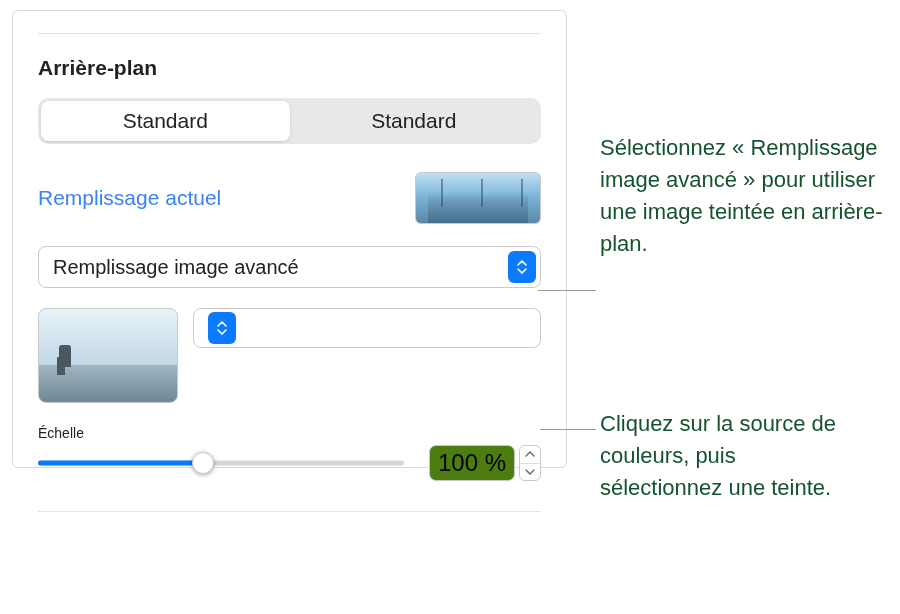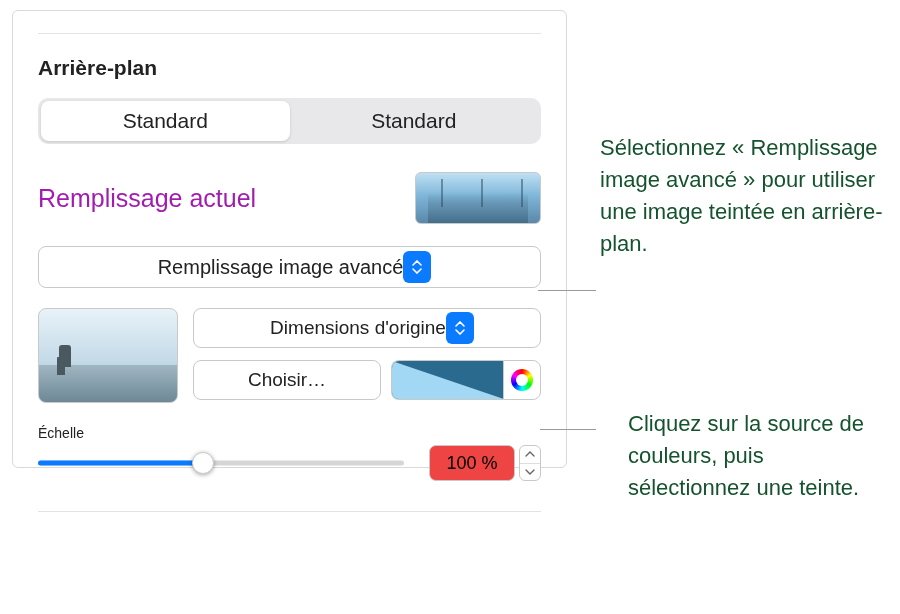--- a/index.html
+++ b/index.html
@@ -56,22 +56,22 @@
       background: #fff;
       box-shadow: 0 1px 3px rgba(0,0,0,0.15);
     }
     .row-fill {
       display: flex;
       align-items: center;
       justify-content: space-between;
       margin-bottom: 22px;
     }
     .row-fill-label {
-      font-size: 25px;
-      color: #a21caf;
+      font-size: 21px;
+      color: #3b82f6;
     }
     .fill-preview {
       width: 126px;
       height: 52px;
       border-radius: 6px;
       border: 1px solid #c9c9c9;
       position: relative;
       overflow: hidden;
       background: linear-gradient(to bottom, #bfe0f4 0%, #7fb6d9 45%, #5a88a8 100%);
     }
@@ -92,21 +92,21 @@
       top: 12%;
       width: 2px;
       height: 55%;
       background: #2c4a60;
       box-shadow: 40px 0 0 #2c4a60, 80px 0 0 #2c4a60;
       opacity: 0.5;
     }
     .dropdown {
       display: flex;
       align-items: center;
-      justify-content: center;
+      justify-content: space-between;
       width: 100%;
       height: 42px;
       border: 1px solid #c9c9c9;
       border-radius: 8px;
       background: #fff;
       padding: 0 4px 0 14px;
       font-size: 20px;
       cursor: pointer;
       margin-bottom: 20px;
     }
@@ -279,23 +279,23 @@
     .stepper {
       display: flex;
       align-items: center;
       gap: 4px;
     }
     .stepper input {
       width: 86px;
       height: 36px;
       border: 1px solid #c9c9c9;
       border-radius: 7px;
-      font-size: 18px;
+      font-size: 24px;
       text-align: center;
-      background: #ef4444;
+      background: #4d7c0f;
     }
     .stepper-arrows {
       display: flex;
       flex-direction: column;
       width: 22px;
       height: 36px;
       border: 1px solid #c9c9c9;
       border-radius: 6px;
       overflow: hidden;
       background: #fff;
@@ -315,21 +315,21 @@
       background: #e3e3e3;
       margin-top: 30px;
     }
     .callout {
       position: absolute;
       font-size: 22px;
       line-height: 1.45;
       color: #14532d;
     }
     .callout-1 { left: 600px; top: 132px; width: 285px; }
-    .callout-2 { left: 628px; top: 408px; width: 260px; }
+    .callout-2 { left: 600px; top: 408px; width: 260px; }
     .leader {
       position: absolute;
       height: 1px;
       background: #9a9a9a;
     }
     .leader-1 { left: 538px; top: 290px; width: 58px; }
     .leader-2 { left: 540px; top: 429px; width: 56px; }
   </style>
 </head>
 <body>
@@ -358,41 +358,28 @@
       <svg width="10" height="6" viewBox="0 0 10 6">
           <path d="M1 1 L5 5 L9 1" stroke="#fff" stroke-width="1.6" fill="none" stroke-linecap="round"></path>
         </svg>
     </span>
   </div>
 
   <div class="image-row">
     <div class="image-thumb"></div>
     <div class="image-ctrls">
       <div class="dropdown small">
-        <span>Dimensions d'origine</span>
         <span class="arrow-box">
           <svg width="10" height="6" viewBox="0 0 10 6">
               <path d="M1 5 L5 1 L9 5" stroke="#fff" stroke-width="1.6" fill="none" stroke-linecap="round"></path>
             </svg>
           <svg width="10" height="6" viewBox="0 0 10 6">
               <path d="M1 1 L5 5 L9 1" stroke="#fff" stroke-width="1.6" fill="none" stroke-linecap="round"></path>
             </svg>
         </span>
-      </div>
-      <div class="choose-row">
-        <div class="choose-btn">Choisir…</div>
-        <div class="color-well-group">
-          <div class="color-well">
-            <div class="tri1"></div>
-            <div class="tri2"></div>
-          </div>
-          <div class="color-picker-btn">
-            <div class="color-wheel"></div>
-          </div>
-        </div>
       </div>
     </div>
   </div>
 
   <div class="scale-label">Échelle</div>
 
   <div class="scale-row">
     <div class="slider">
       <div class="slider-track"></div>
       <div class="slider-fill"></div>

